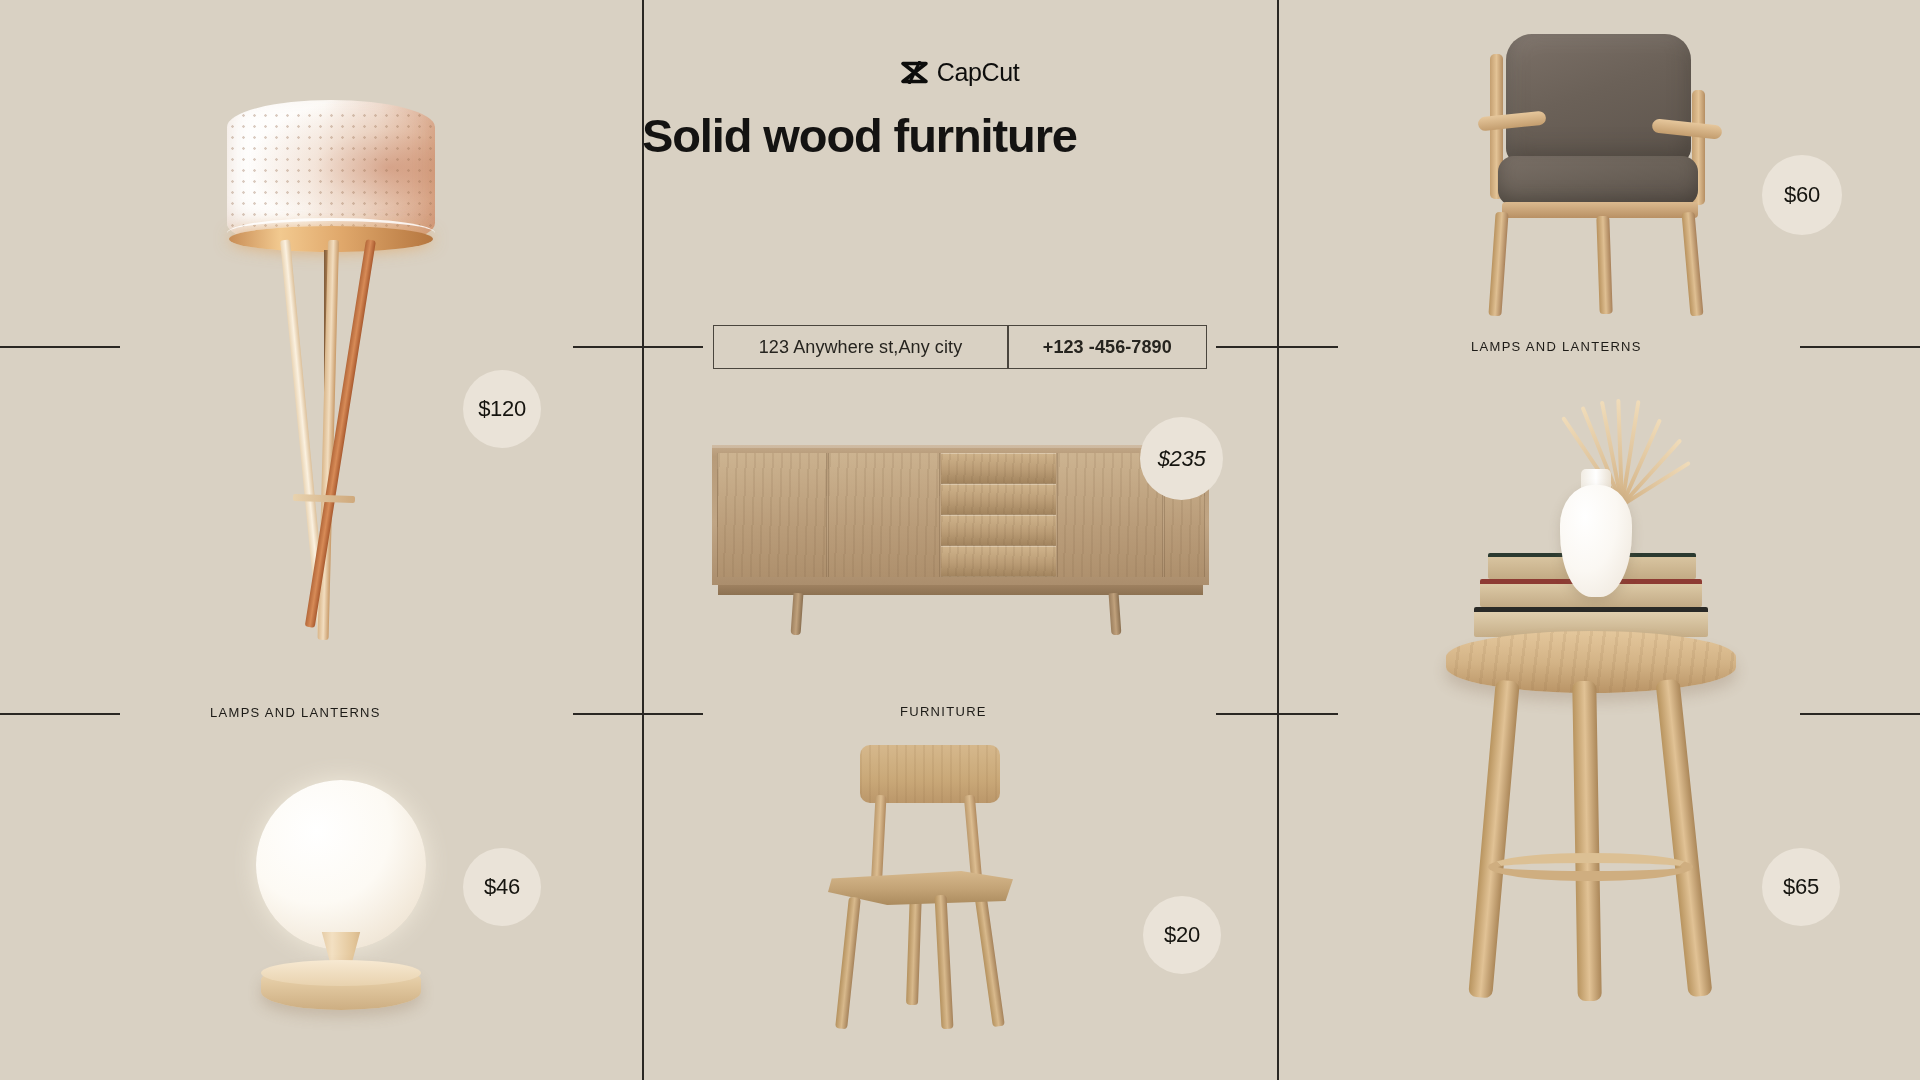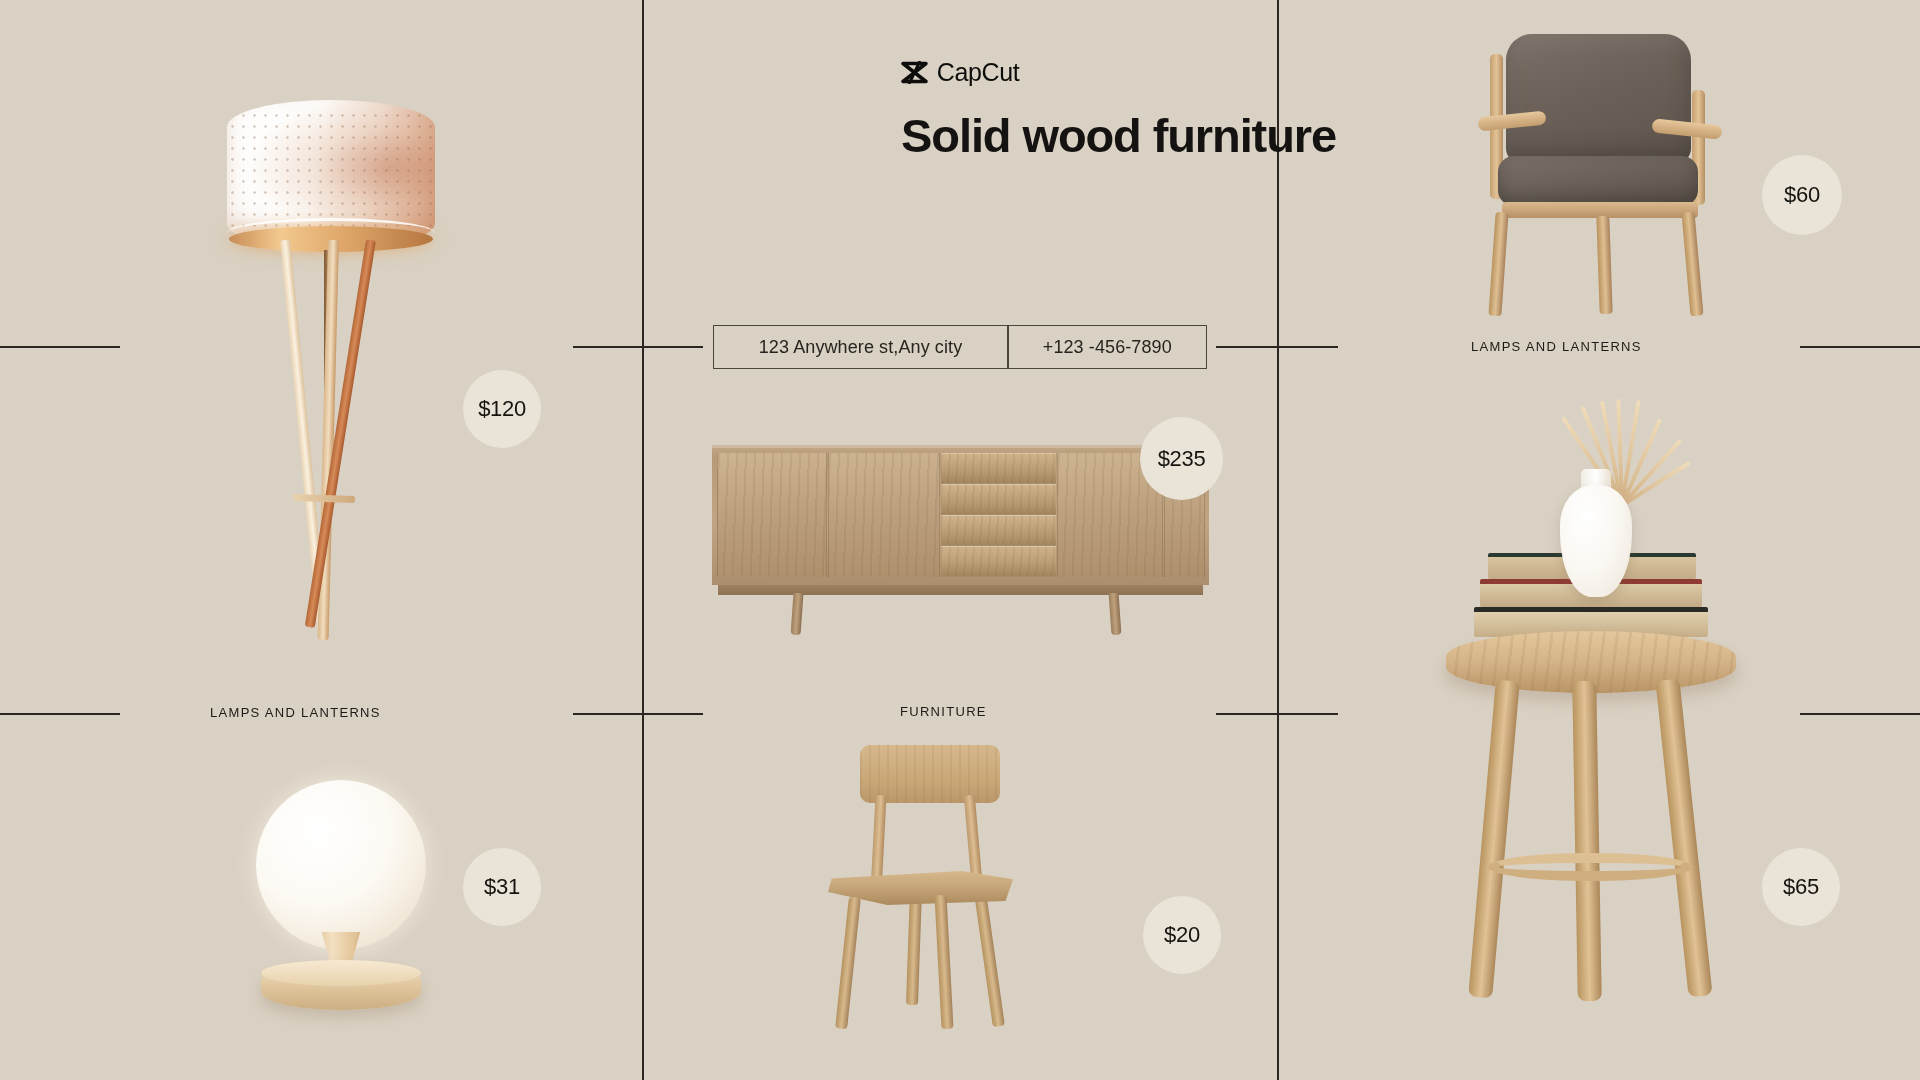--- a/index.html
+++ b/index.html
@@ -23,40 +23,40 @@
   
   .brand{
     position:absolute; left:0; right:0; top:58px;
     display:flex; align-items:center; justify-content:center; gap:9px;
   }
   .brand .mark{ width:27px; height:23px; display:block; }
   .brand .word{ font-size:25px; font-weight:400; letter-spacing:-.4px; color:#0d0d0c; }
 
   .headline{
     position:absolute; left:642px; width:694px; top:108px;
-    text-align:right; font-size:47px; font-weight:700;
+    text-align:left; font-size:47px; font-weight:700;
     letter-spacing:-1.1px; color:#141312;
   }
   .subcopy{
     position:absolute; left:650px; width:620px; top:183px;
     text-align:center; font-size:18.5px; line-height:1.42; color:#26241f;
   }
 
   
   .contact{
     position:absolute; left:713px; top:325px; width:494px; height:44px;
     border:1.6px solid #4a453d; display:flex; align-items:stretch;
   }
   .contact .cell{
     display:flex; align-items:center; justify-content:center;
     font-size:18px; color:#26241f; letter-spacing:.1px;
   }
   .contact .addr{ flex:0 0 293px; }
   .contact .sep{ width:1.6px; background:#4a453d; }
-  .contact .tel{ flex:1; }
+  .contact .tel{ flex:1;font-weight:bold; }
 
   
   .badge{
     position:absolute; border-radius:50%;
     background:#EAE3D8;
     display:flex; align-items:center; justify-content:center;
     font-size:22px; color:#15140f; letter-spacing:-.3px;
   }
 
   
@@ -323,39 +323,39 @@
     <div class="lf-brace"></div>
   </div>
   <div class="badge" style="left:463px; top:370px; width:78px; height:78px;">$120</div>
 
   <div class="art lamp-globe">
     <div class="lg-ball"></div>
     <div class="lg-neck"></div>
     <div class="lg-base"></div>
     <div class="lg-base-top"></div>
   </div>
-  <div class="badge" style="left:463px; top:848px; width:78px; height:78px;">$31</div>
+  <div class="badge" style="left:463px; top:848px; width:78px; height:78px;">$46</div>
 
   <div class="art sideboard">
     <div class="sb-body"></div>
     <div class="sb-panel p1"></div>
     <div class="sb-panel p2"></div>
     <div class="sb-drawers">
       <div class="sb-dr d1"></div>
       <div class="sb-dr d2"></div>
       <div class="sb-dr d3"></div>
       <div class="sb-dr d4"></div>
     </div>
     <div class="sb-panel p4"></div>
     <div class="sb-panel p5"></div>
     <div class="sb-plinth"></div>
     <div class="sb-leg lg1"></div>
     <div class="sb-leg lg2"></div>
   </div>
-  <div class="badge" style="left:1140px; top:417px; width:83px; height:83px;">$235</div>
+  <div class="badge" style="left:1140px; top:417px; width:83px; height:83px;font-style:italic;">$235</div>
 
   <div class="art chair">
     <div class="ch-back"></div>
     <div class="ch-post pL"></div>
     <div class="ch-post pR"></div>
     <div class="ch-leg blL"></div>
     <div class="ch-leg blR"></div>
     <div class="ch-seat"></div>
     <div class="ch-leg flL"></div>
     <div class="ch-leg flR"></div>

